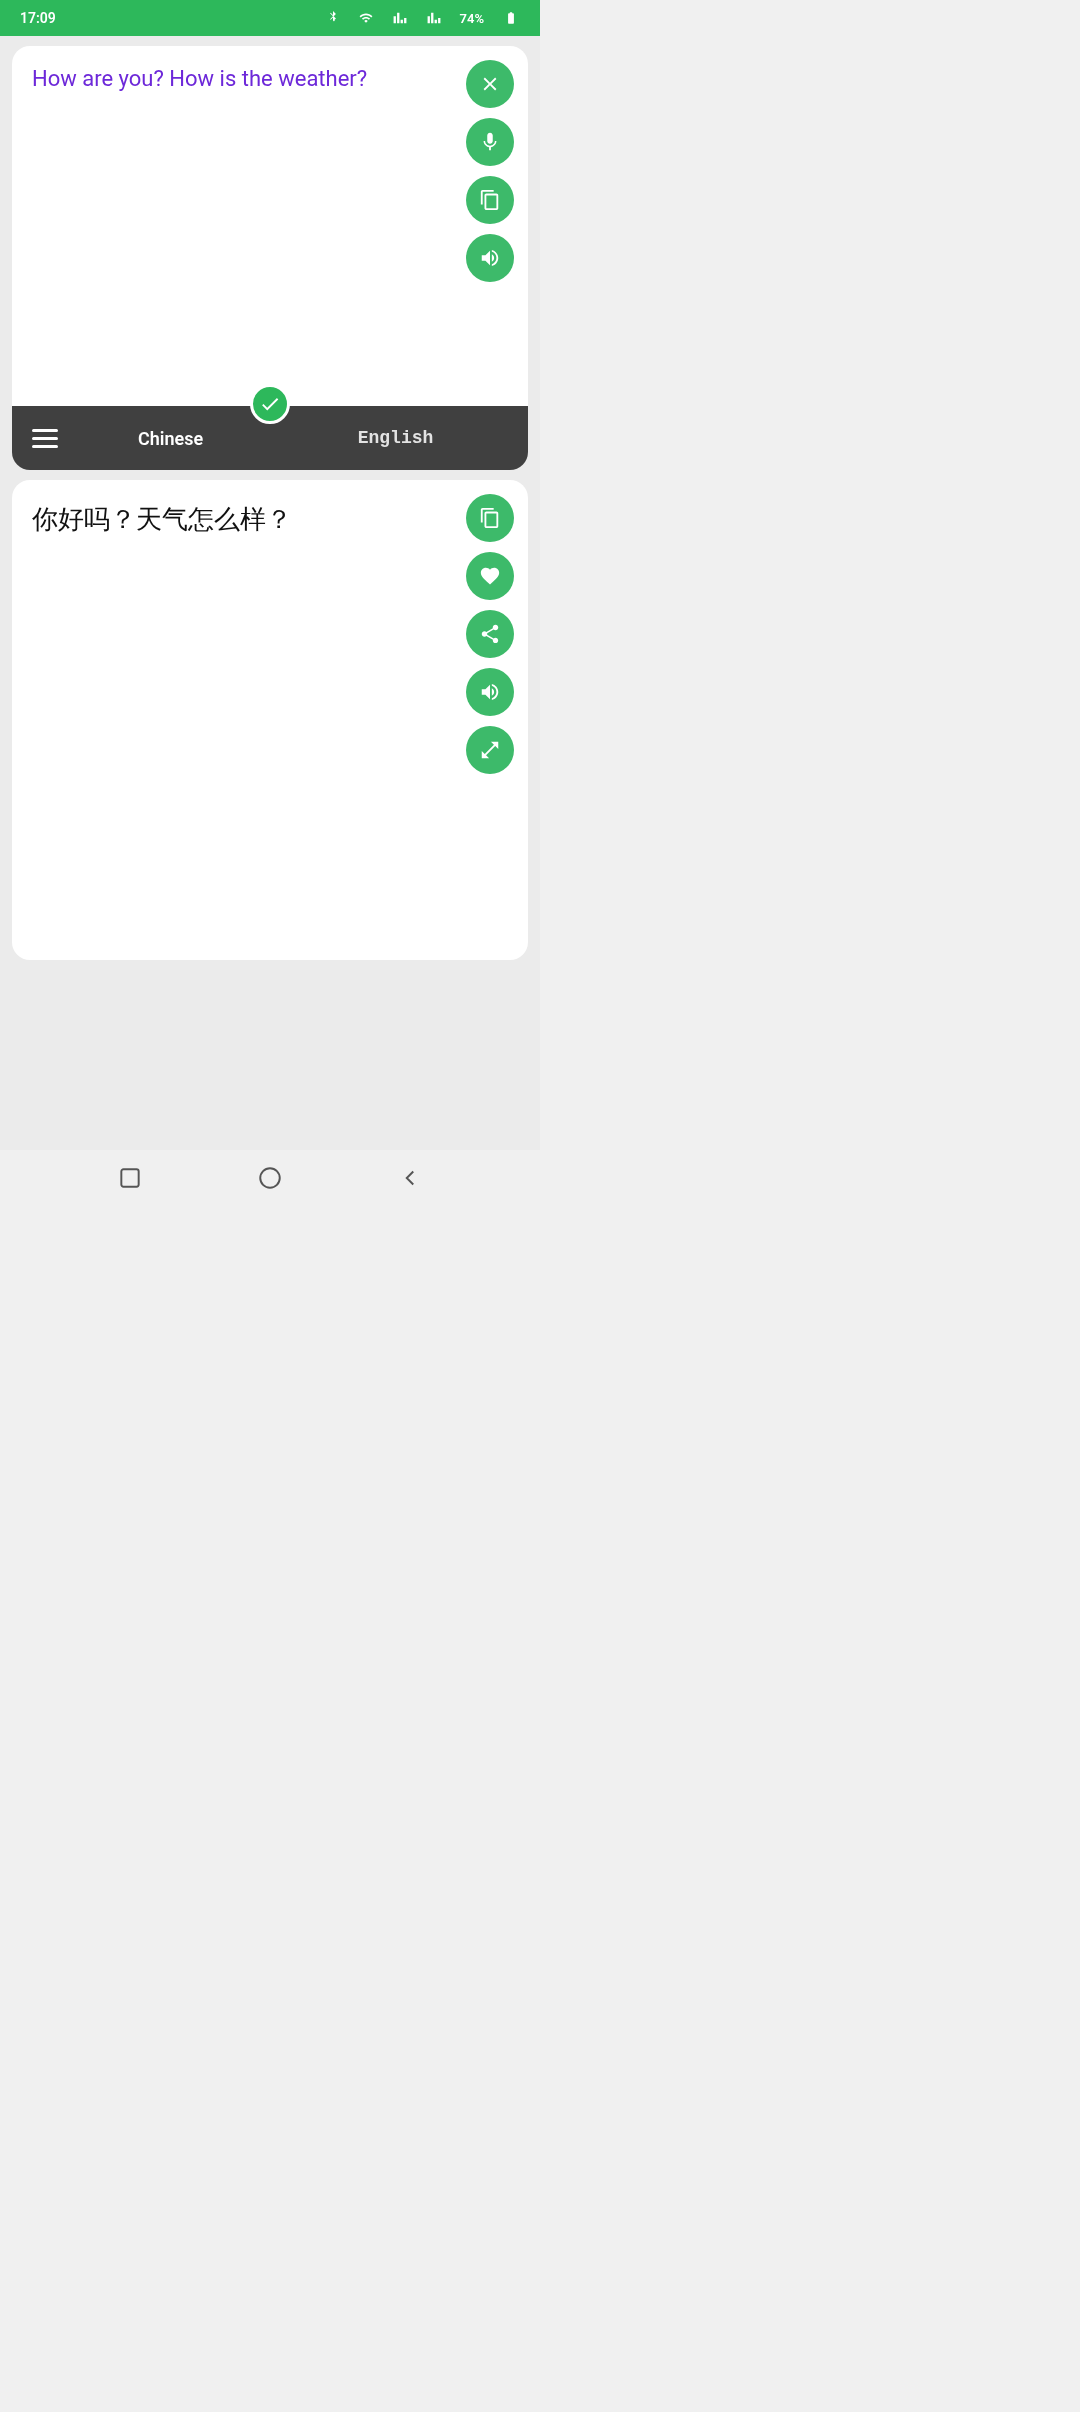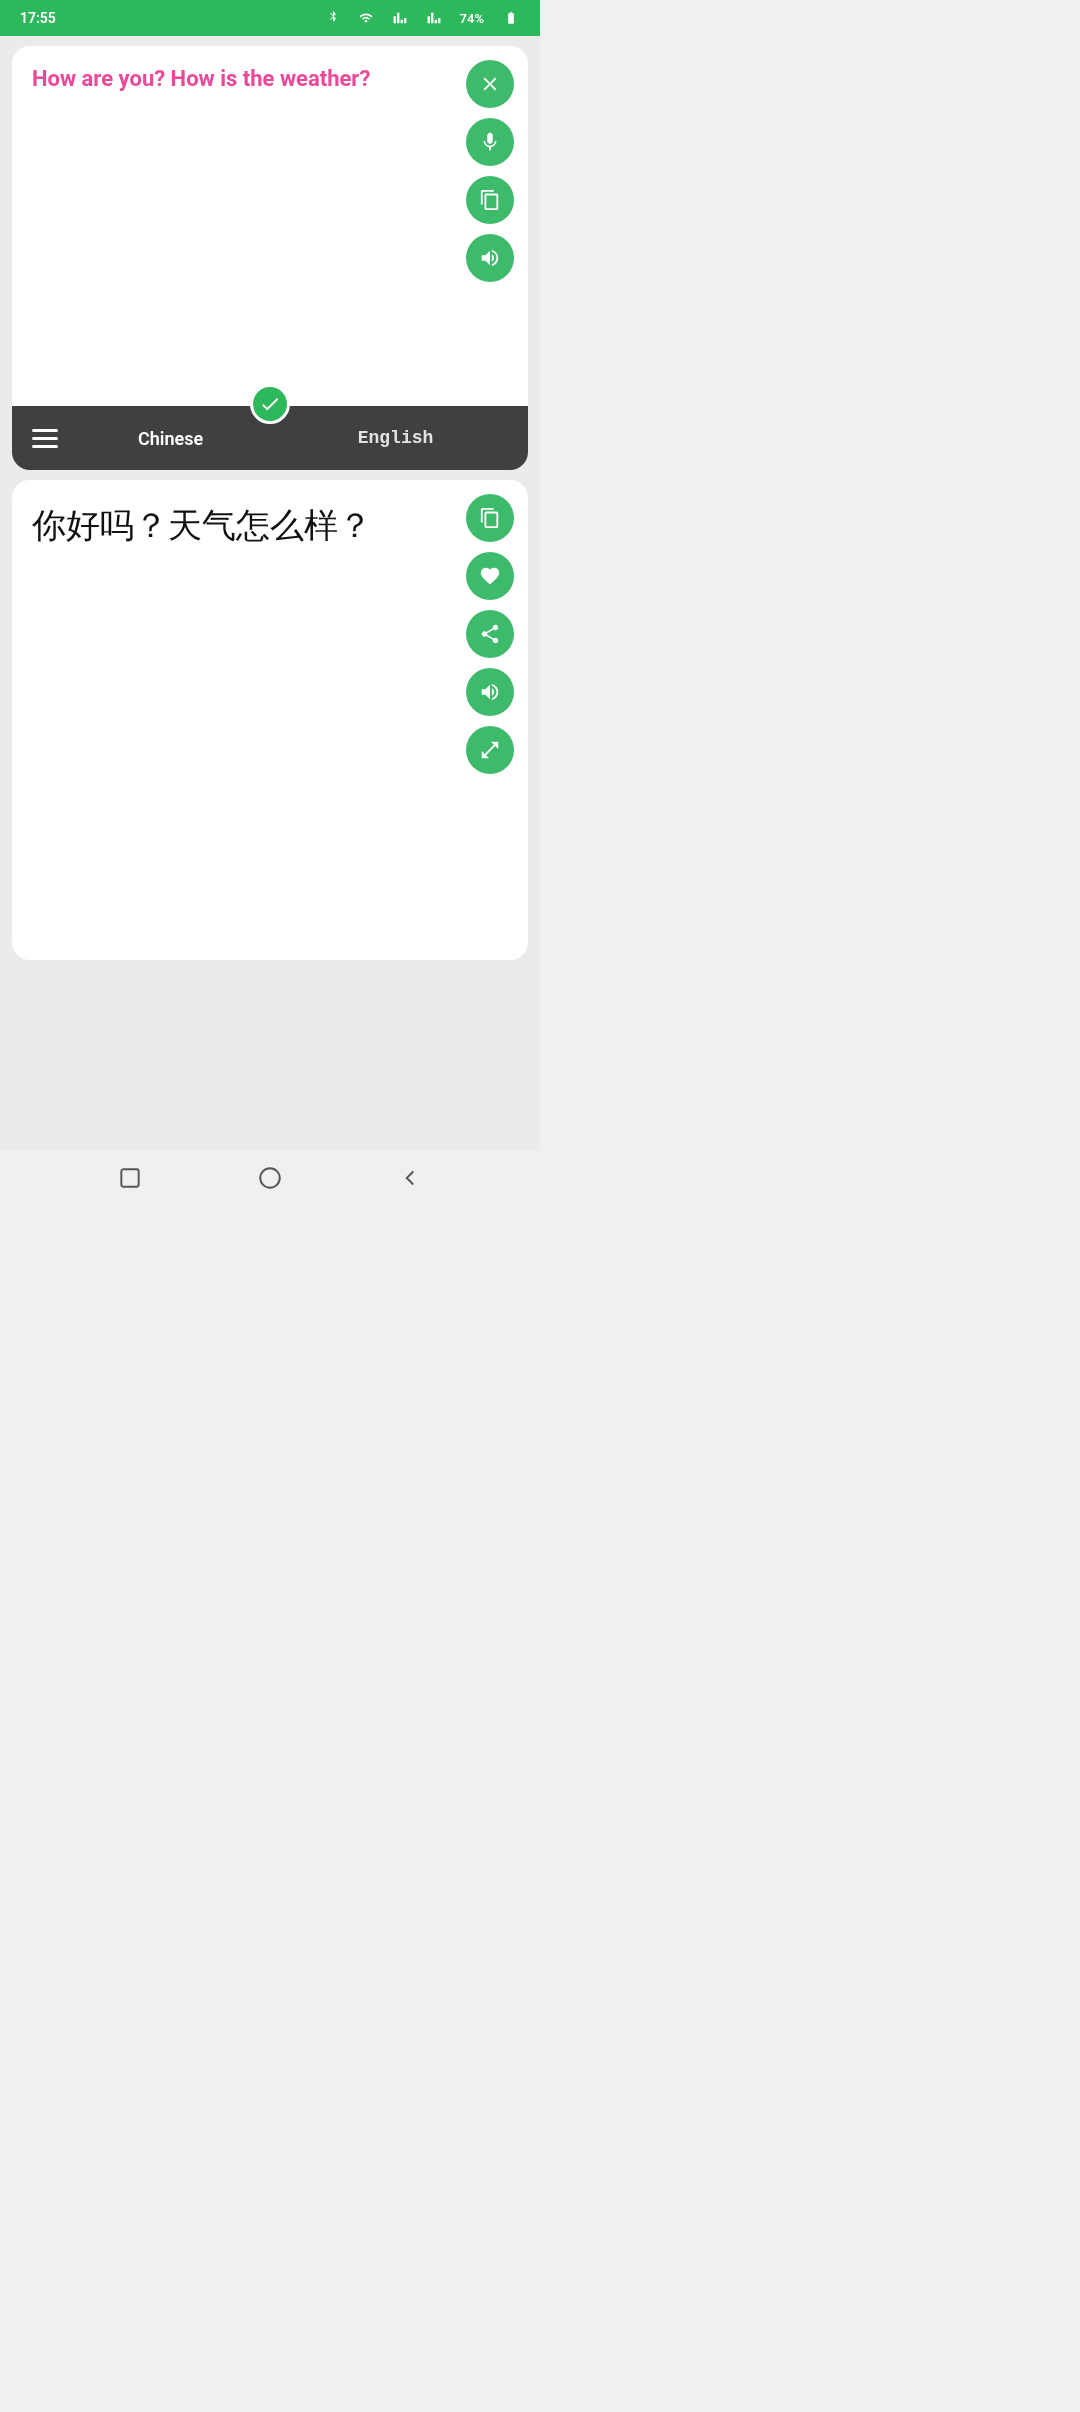--- a/index.html
+++ b/index.html
@@ -52,22 +52,22 @@
       border-radius: 18px 18px 0 0;
       padding: 18px 16px 18px 20px;
       position: relative;
       min-height: 360px;
       display: flex;
     }
 
     .top-card-text {
       flex: 1;
       font-size: 22px;
-      font-weight: 700;
-      color: #ec4899;
+      font-weight: 400;
+      color: #6d28d9;
       line-height: 1.4;
       padding-right: 60px;
     }
 
     .top-card-actions {
       position: absolute;
       right: 14px;
       top: 14px;
       display: flex;
       flex-direction: column;
@@ -139,21 +139,21 @@
       border-radius: 18px;
       padding: 20px 16px 20px 20px;
       position: relative;
       min-height: 480px;
       display: flex;
       margin-top: 10px;
     }
 
     .bottom-card-text {
       flex: 1;
-      font-size: 34px;
+      font-size: 26px;
       font-weight: 400;
       color: #111;
       line-height: 1.5;
       padding-right: 60px;
     }
 
     .bottom-card-actions {
       position: absolute;
       right: 14px;
       top: 14px;
@@ -195,21 +195,21 @@
       cursor: pointer;
     }
 
     
     svg { display: block; }
   </style>
 </head>
 <body>
 
 <div class="status-bar">
-  <span class="status-time">17:55</span>
+  <span class="status-time">17:09</span>
   <div class="status-icons">
 
     <svg width="14" height="14" viewBox="0 0 24 24" fill="white">
       <path d="M17 5l-5-5v7l-4-4-1 1 5 5-5 5 1 1 4-4v7l5-5-4-4 4-4zm-3 11.5V15l1.5 1.5-1.5 1zm0-9V9l1.5-1.5L14 8.5z"></path>
     </svg>
 
     <svg width="16" height="14" viewBox="0 0 24 24" fill="white">
       <path d="M1 9l2 2c5-5 13-5 18 0l2-2C16.93 2.93 7.08 2.93 1 9zm8 8l3 3 3-3a4.237 4.237 0 00-6 0zm-4-4l2 2a7 7 0 0110 0l2-2C15.14 9.14 8.87 9.14 5 13z"></path>
     </svg>
 

